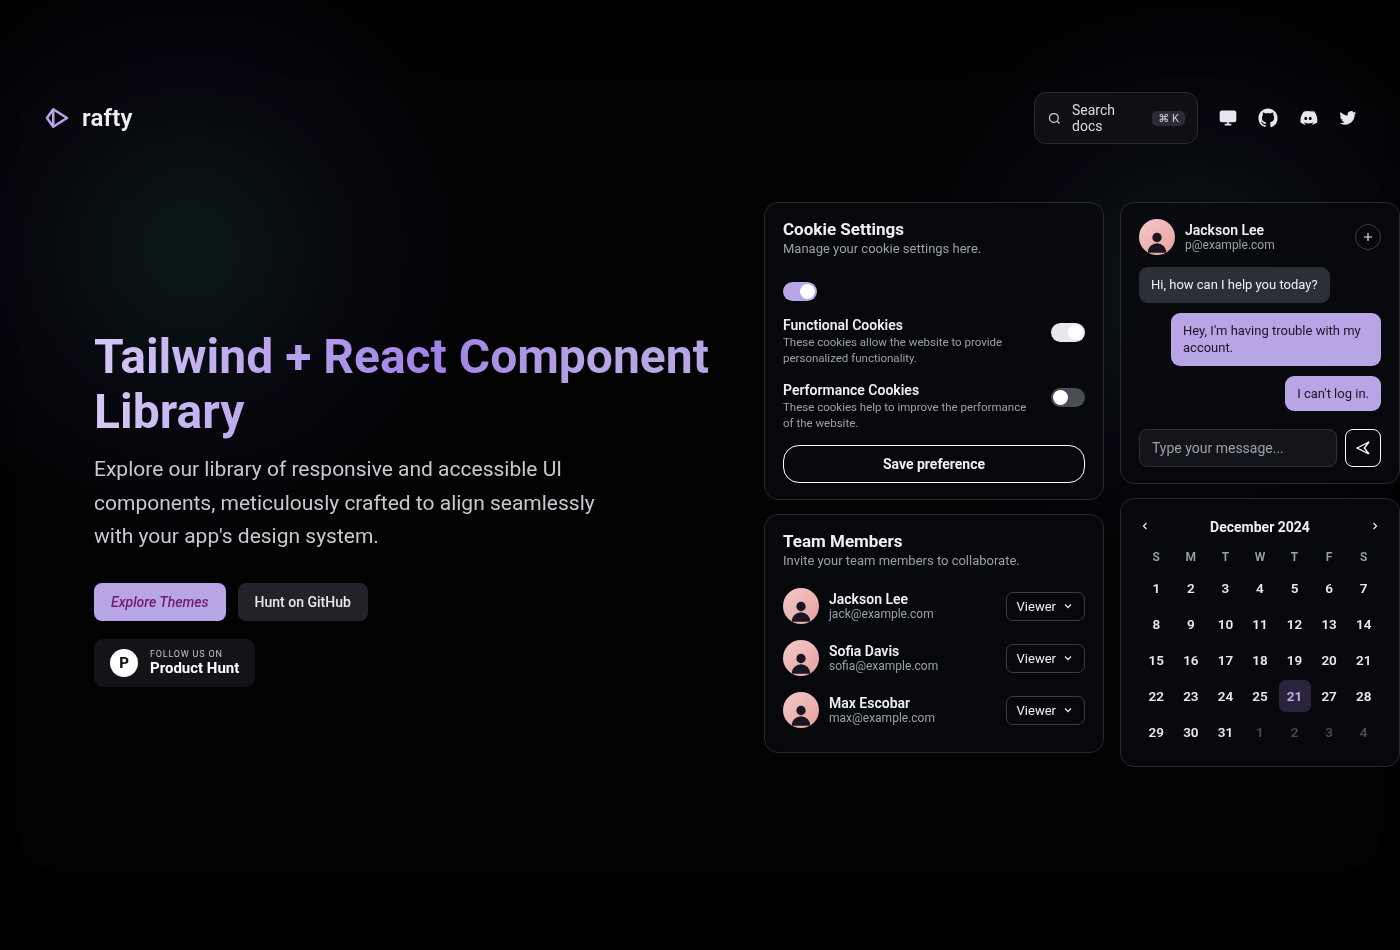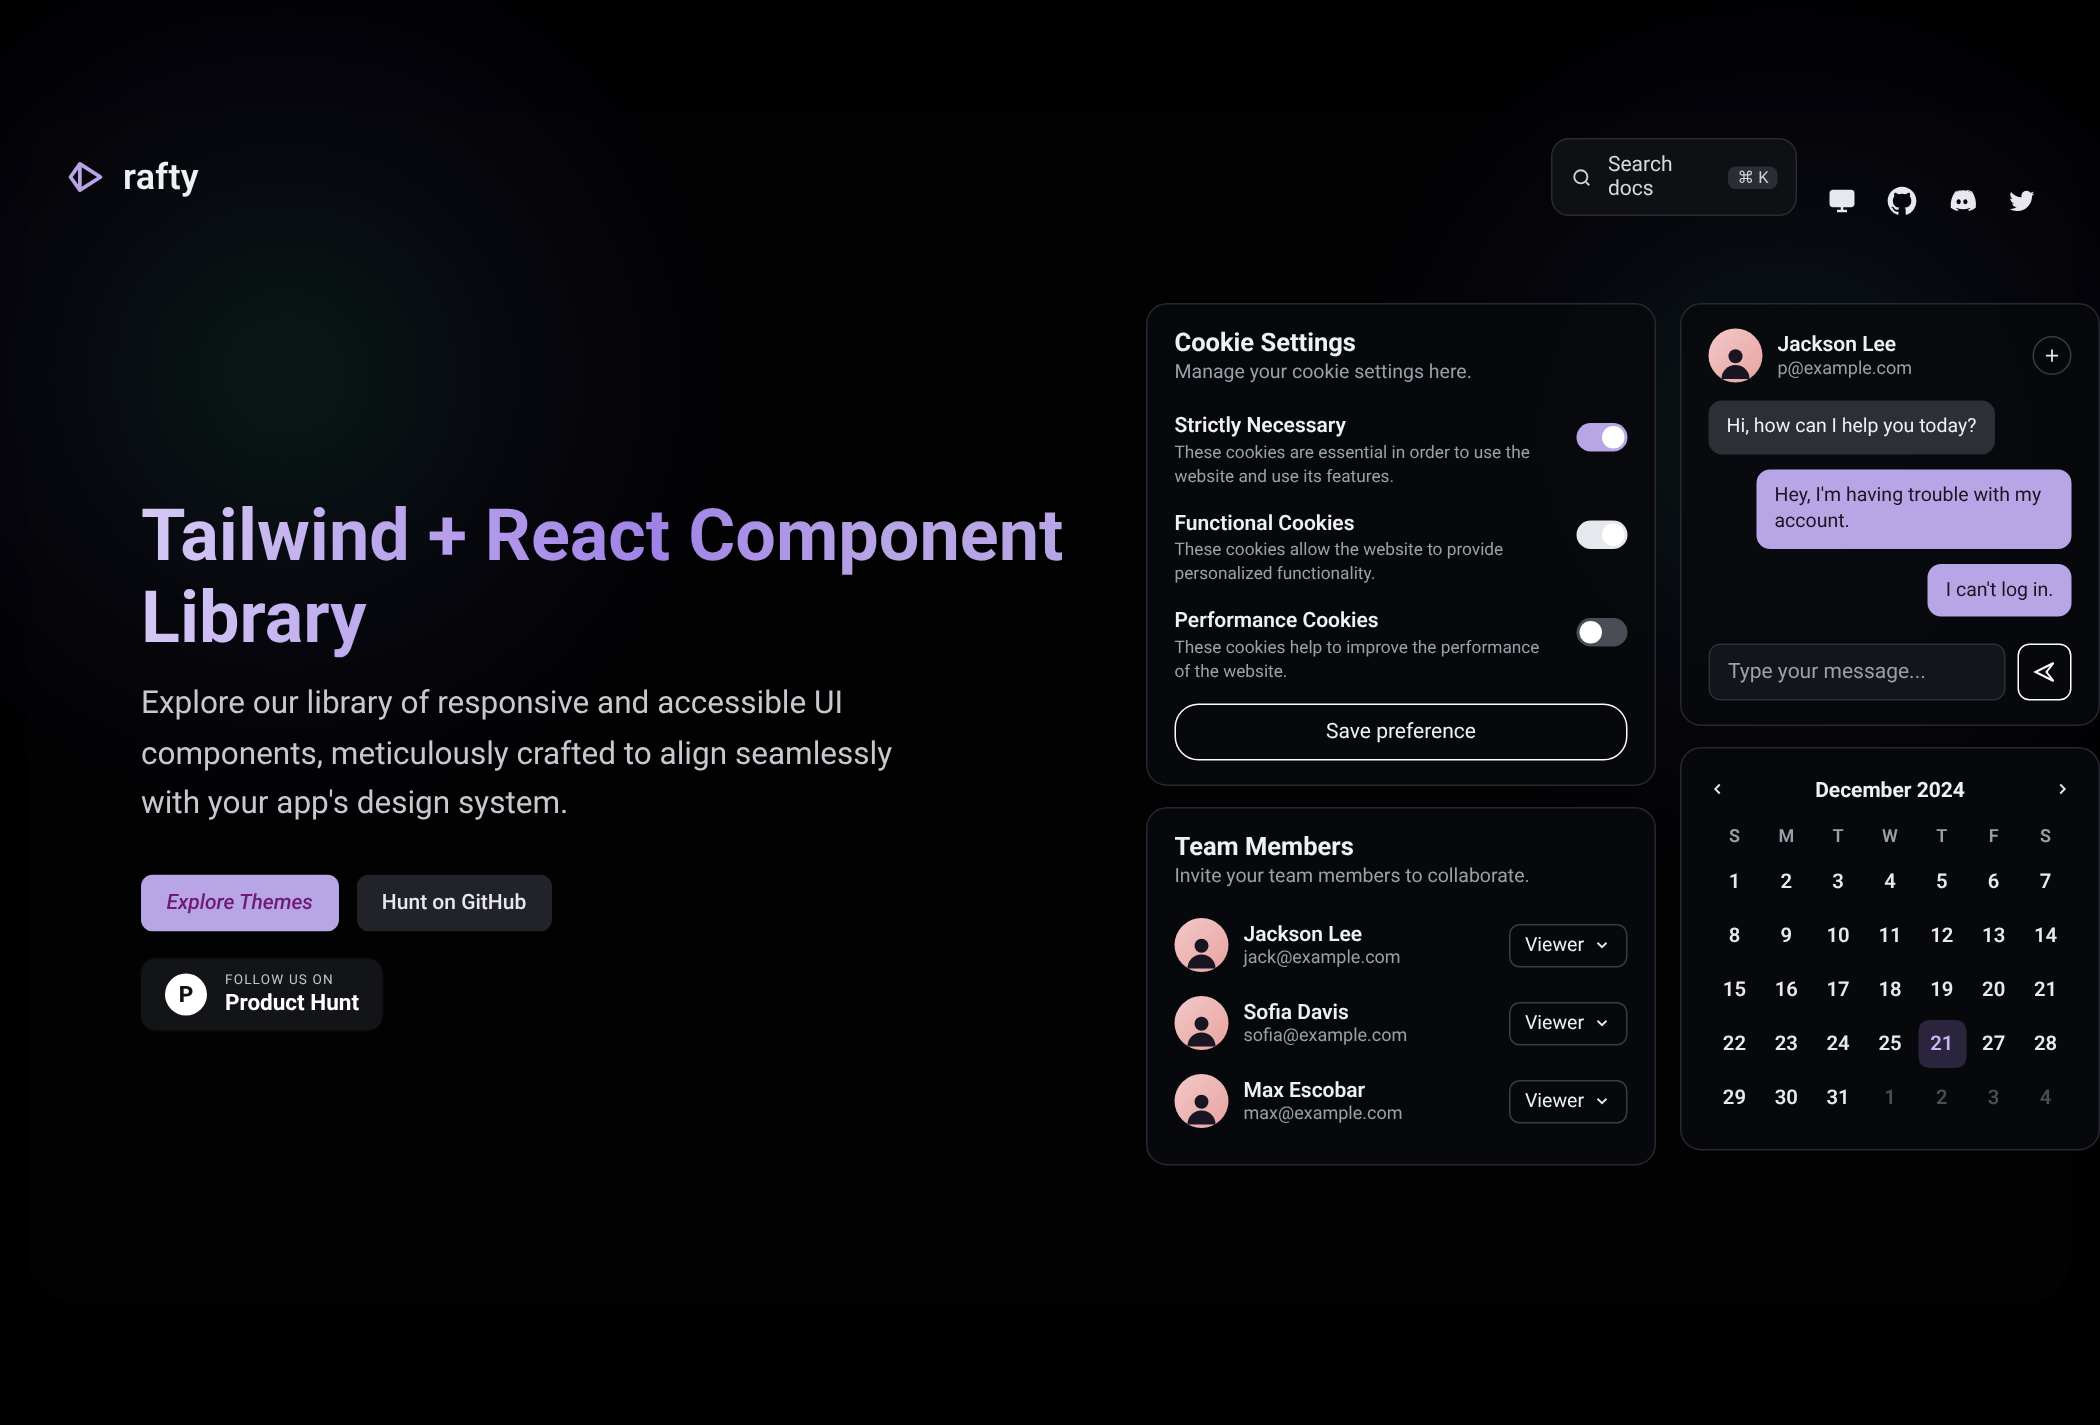--- a/index.html
+++ b/index.html
@@ -43,21 +43,21 @@
   }
   
   .header {
     position:absolute;
     top:92px; left:42px; right:42px;
     display:flex; align-items:center; justify-content:space-between;
     z-index:5;
   }
   .brand { display:flex; align-items:center; gap:10px; }
   .brand .name { font-size:24px; font-weight:600; color:var(--text); letter-spacing:0.2px; }
-  .header-right { display:flex; align-items:flex-end; gap:20px; }
+  .header-right { display:flex; align-items:center; gap:20px; }
   .search {
     display:flex; align-items:center; gap:10px;
     background:#0f1014;
     border:1px solid #2a2b33;
     border-radius:12px;
     padding:9px 12px;
     width:164px;
     color:var(--text-muted);
     font-size:14px;
   }
@@ -159,21 +159,21 @@
   .switch.on .knob { left:17px; }
   .switch.offon { background:#e6e8ee; }
   .switch.offon .knob { left:17px; }
   .switch.off .knob { left:2px; }
   .save-btn {
     width:100%;
     text-align:center;
     padding:10px 0;
     border:1px solid #fff;
     border-radius:16px;
-    font-size:14px; font-weight:400;
+    font-size:14px; font-weight:700;
     margin-top:6px;
   }
   .member {
     display:flex; align-items:center; gap:10px; padding:8px 0;
   }
   .avatar {
     width:36px;height:36px;border-radius:50%;
     background:linear-gradient(135deg,#f2c9c8,#e7a3a0);
     flex-shrink:0;
     display:flex;align-items:flex-end;justify-content:center;
@@ -317,24 +317,20 @@
   </div>
 </div>
 
 <div class="showcase">
   <div class="col colA">
     <div class="card">
       <h3>Cookie Settings</h3>
       <div class="sub">Manage your cookie settings here.</div>
       <div id="cookie-list">
           <div class="cookie-row">
-    <div class="info">
-      <div class="name">Strictly Necessary</div>
-      <div class="desc">These cookies are essential in order to use the website and use its features.</div>
-    </div>
     <div class="switch on">
               <div class="knob"></div>
             </div>
           </div>
           <div class="cookie-row">
     <div class="info">
       <div class="name">Functional Cookies</div>
       <div class="desc">These cookies allow the website to provide personalized functionality.</div>
     </div>
     <div class="switch offon">

